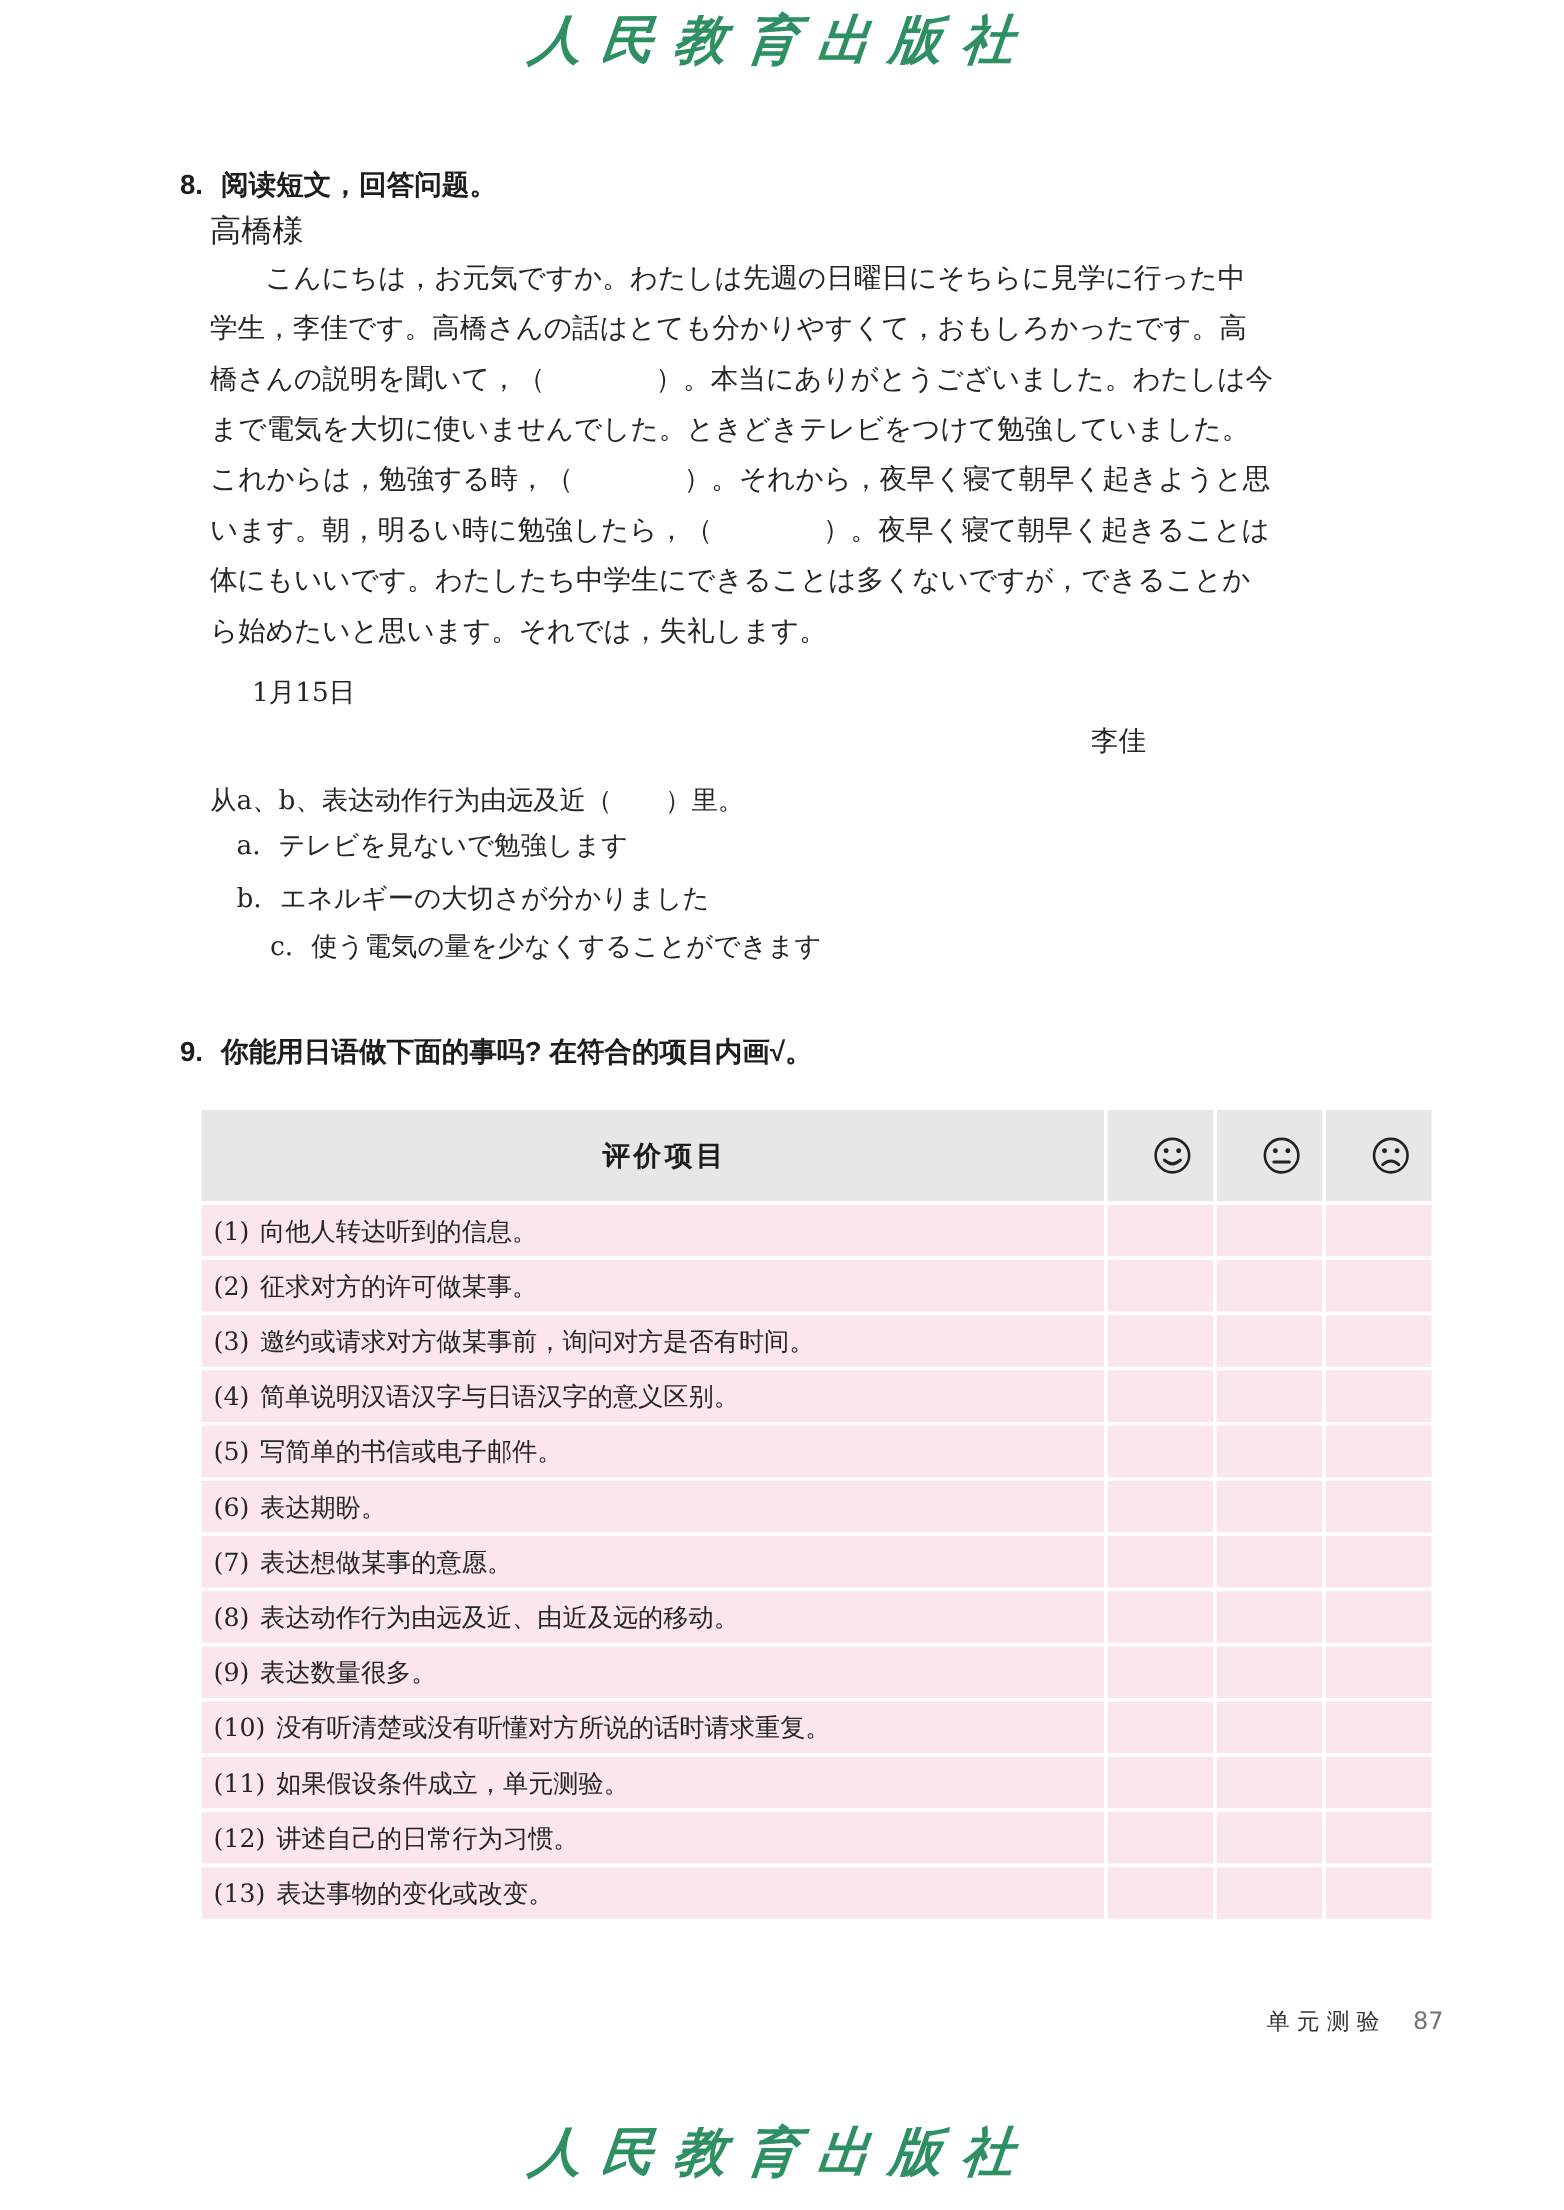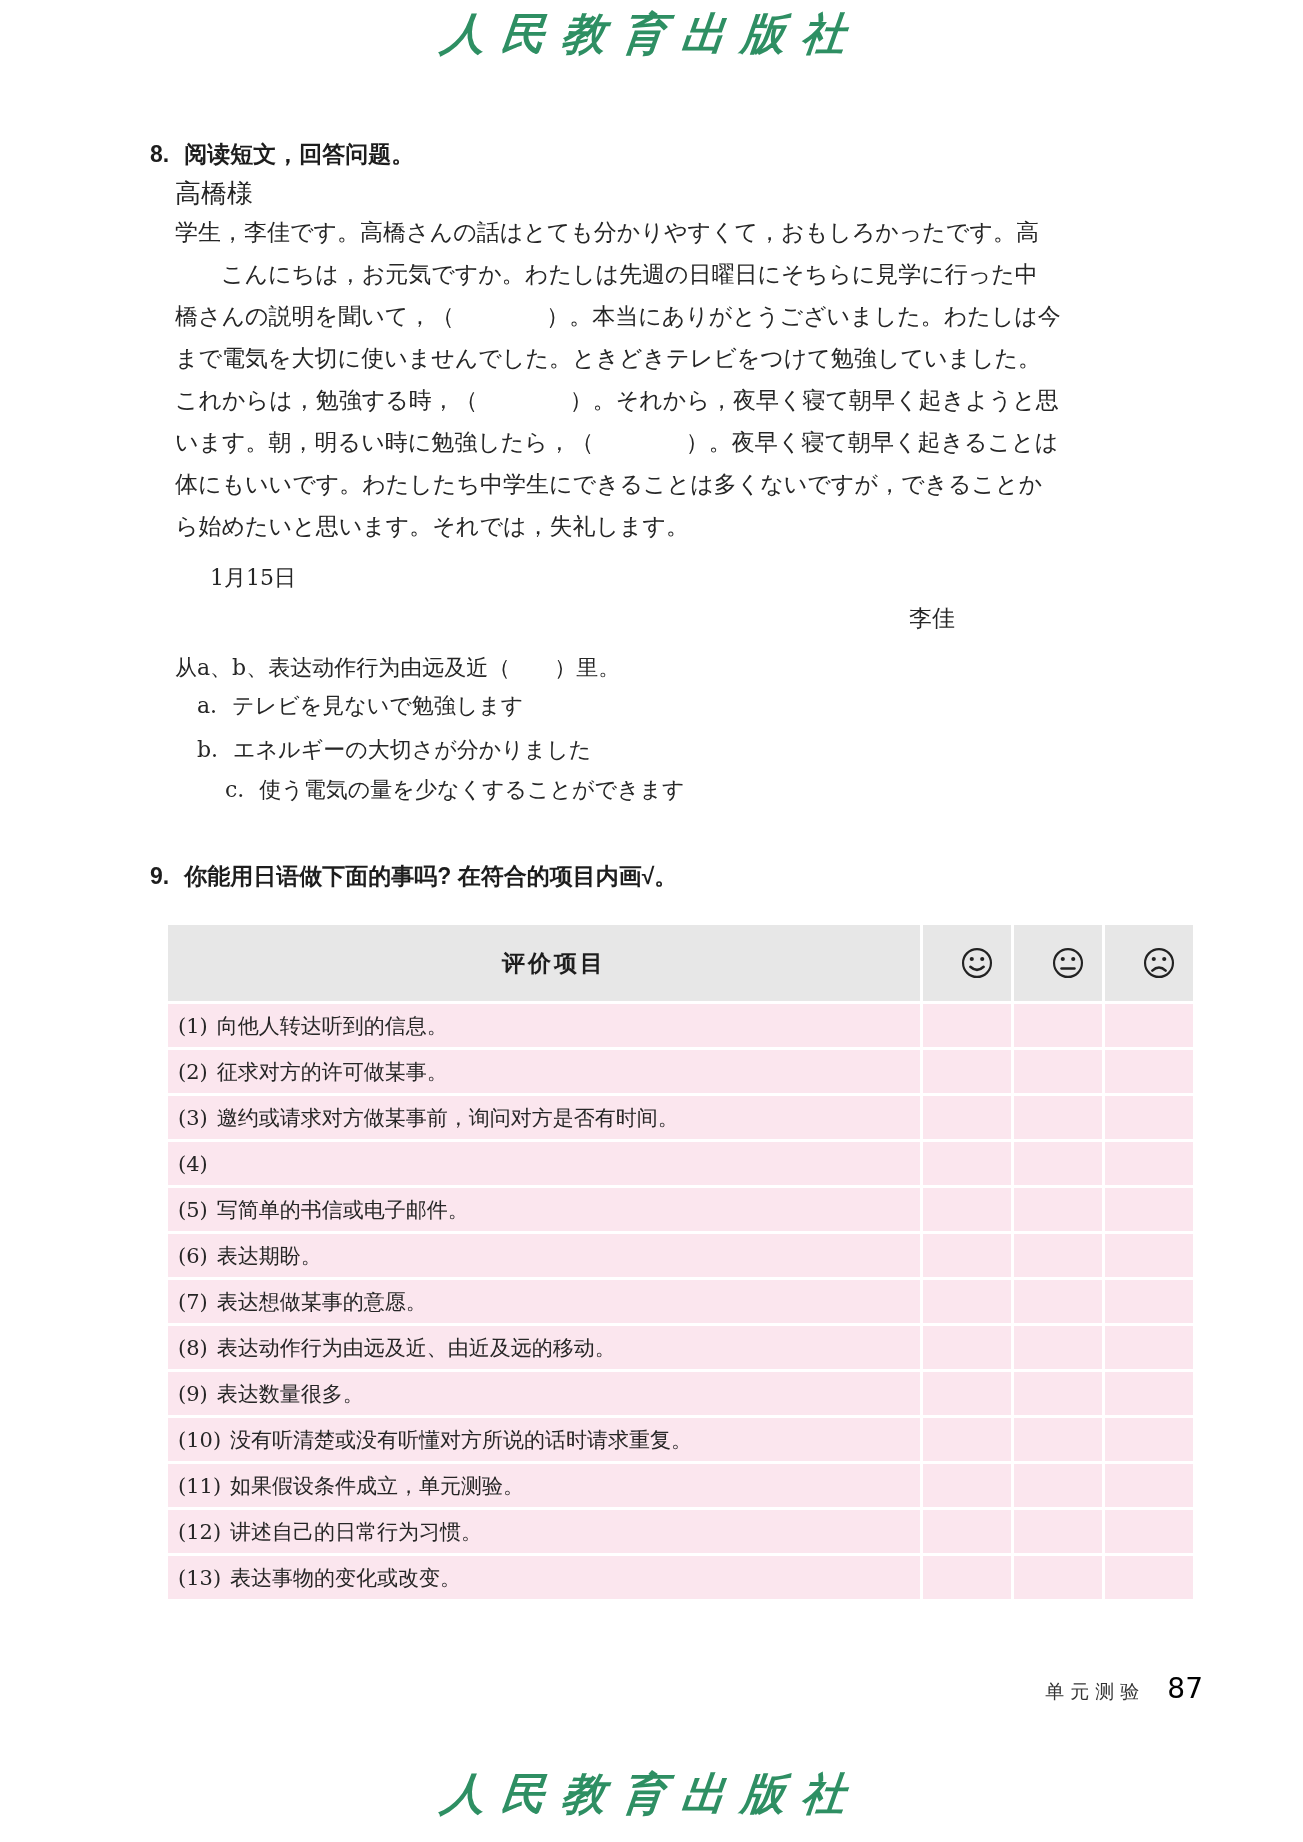--- a/index.html
+++ b/index.html
@@ -65,40 +65,40 @@
   }
   .rcell.item .num { margin-right:9px; }
   .face-svg { width:36px; height:36px; display:block; }
   
   .footer {
     position:absolute; right:100px; top:1672px;
     display:flex; align-items:baseline;
   }
   .footer-section { font-size:19px; letter-spacing:6px; color:#333; margin-right:22px; }
   .footer-page {
-    font-family:"DejaVu Sans", sans-serif; font-size:28px; color:#000000;
+    font-family:"DejaVu Sans", sans-serif; font-size:20px; color:#737373;
   }
 </style>
 </head>
 <body>
 
 <div class="page">
 
   <div class="logo logo-top">人民教育出版社</div>
 
   <div class="q-heading q8-heading">
     <span class="q-num">8.</span>
     <span>阅读短文，回答问题。</span>
   </div>
 
   <div class="salutation">高橋様</div>
 
   <div class="letter-body">
+    <div class="jline first">こんにちは，お元気ですか。わたしは先週の日曜日にそちらに見学に行った中</div>
     <div class="jline">学生，李佳です。高橋さんの話はとても分かりやすくて，おもしろかったです。高</div>
-    <div class="jline first">こんにちは，お元気ですか。わたしは先週の日曜日にそちらに見学に行った中</div>
     <div class="jline">橋さんの説明を聞いて，（　　　　）。本当にありがとうございました。わたしは今</div>
     <div class="jline">まで電気を大切に使いませんでした。ときどきテレビをつけて勉強していました。</div>
     <div class="jline">これからは，勉強する時，（　　　　）。それから，夜早く寝て朝早く起きようと思</div>
     <div class="jline">います。朝，明るい時に勉強したら，（　　　　）。夜早く寝て朝早く起きることは</div>
     <div class="jline">体にもいいです。わたしたち中学生にできることは多くないですが，できることか</div>
     <div class="jline last">ら始めたいと思います。それでは，失礼します。</div>
   </div>
 
   <div class="letter-date">1月15日</div>
 
@@ -167,20 +167,21 @@
       <div class="rcell"></div>
       <div class="rcell item">
         <span class="num">(3)</span>
         <span>邀约或请求对方做某事前，询问对方是否有时间。</span>
       </div>
       <div class="rcell"></div>
       <div class="rcell"></div>
       <div class="rcell"></div>
       <div class="rcell item">
         <span class="num">(4)</span>
+        <span>简单说明汉语汉字与日语汉字的意义区别。</span>
       </div>
       <div class="rcell"></div>
       <div class="rcell"></div>
       <div class="rcell"></div>
       <div class="rcell item">
         <span class="num">(5)</span>
         <span>写简单的书信或电子邮件。</span>
       </div>
       <div class="rcell"></div>
       <div class="rcell"></div>

